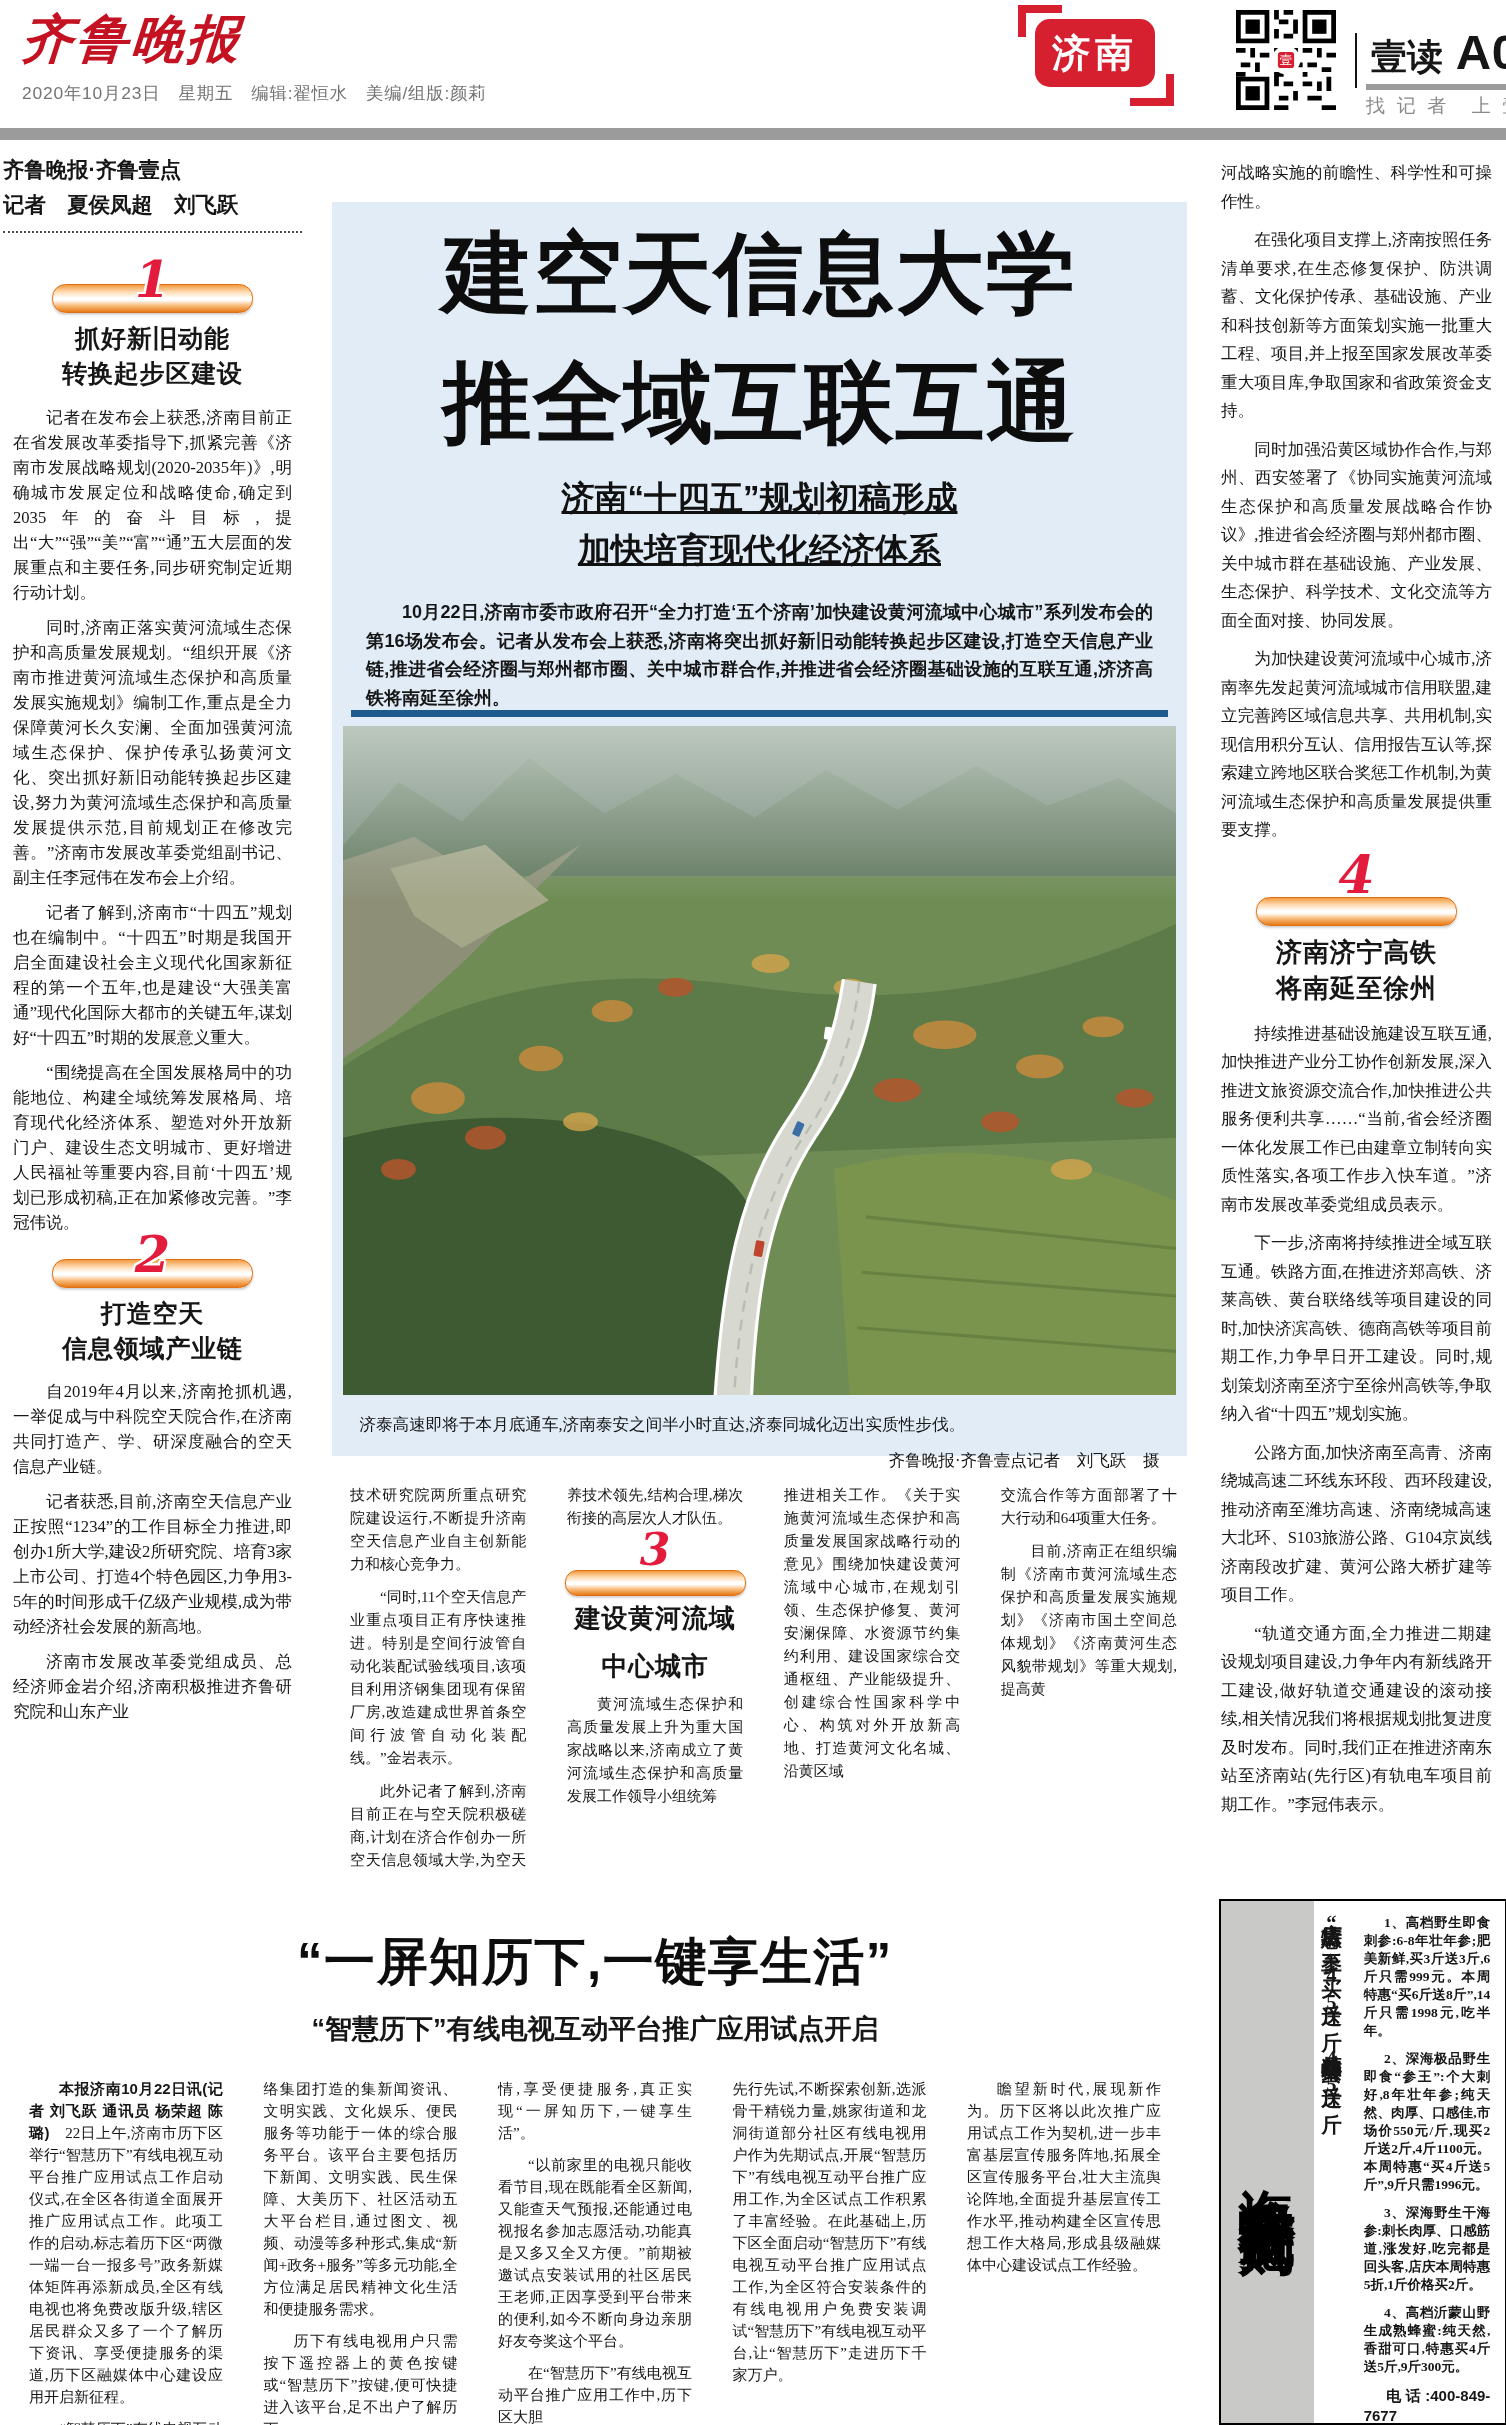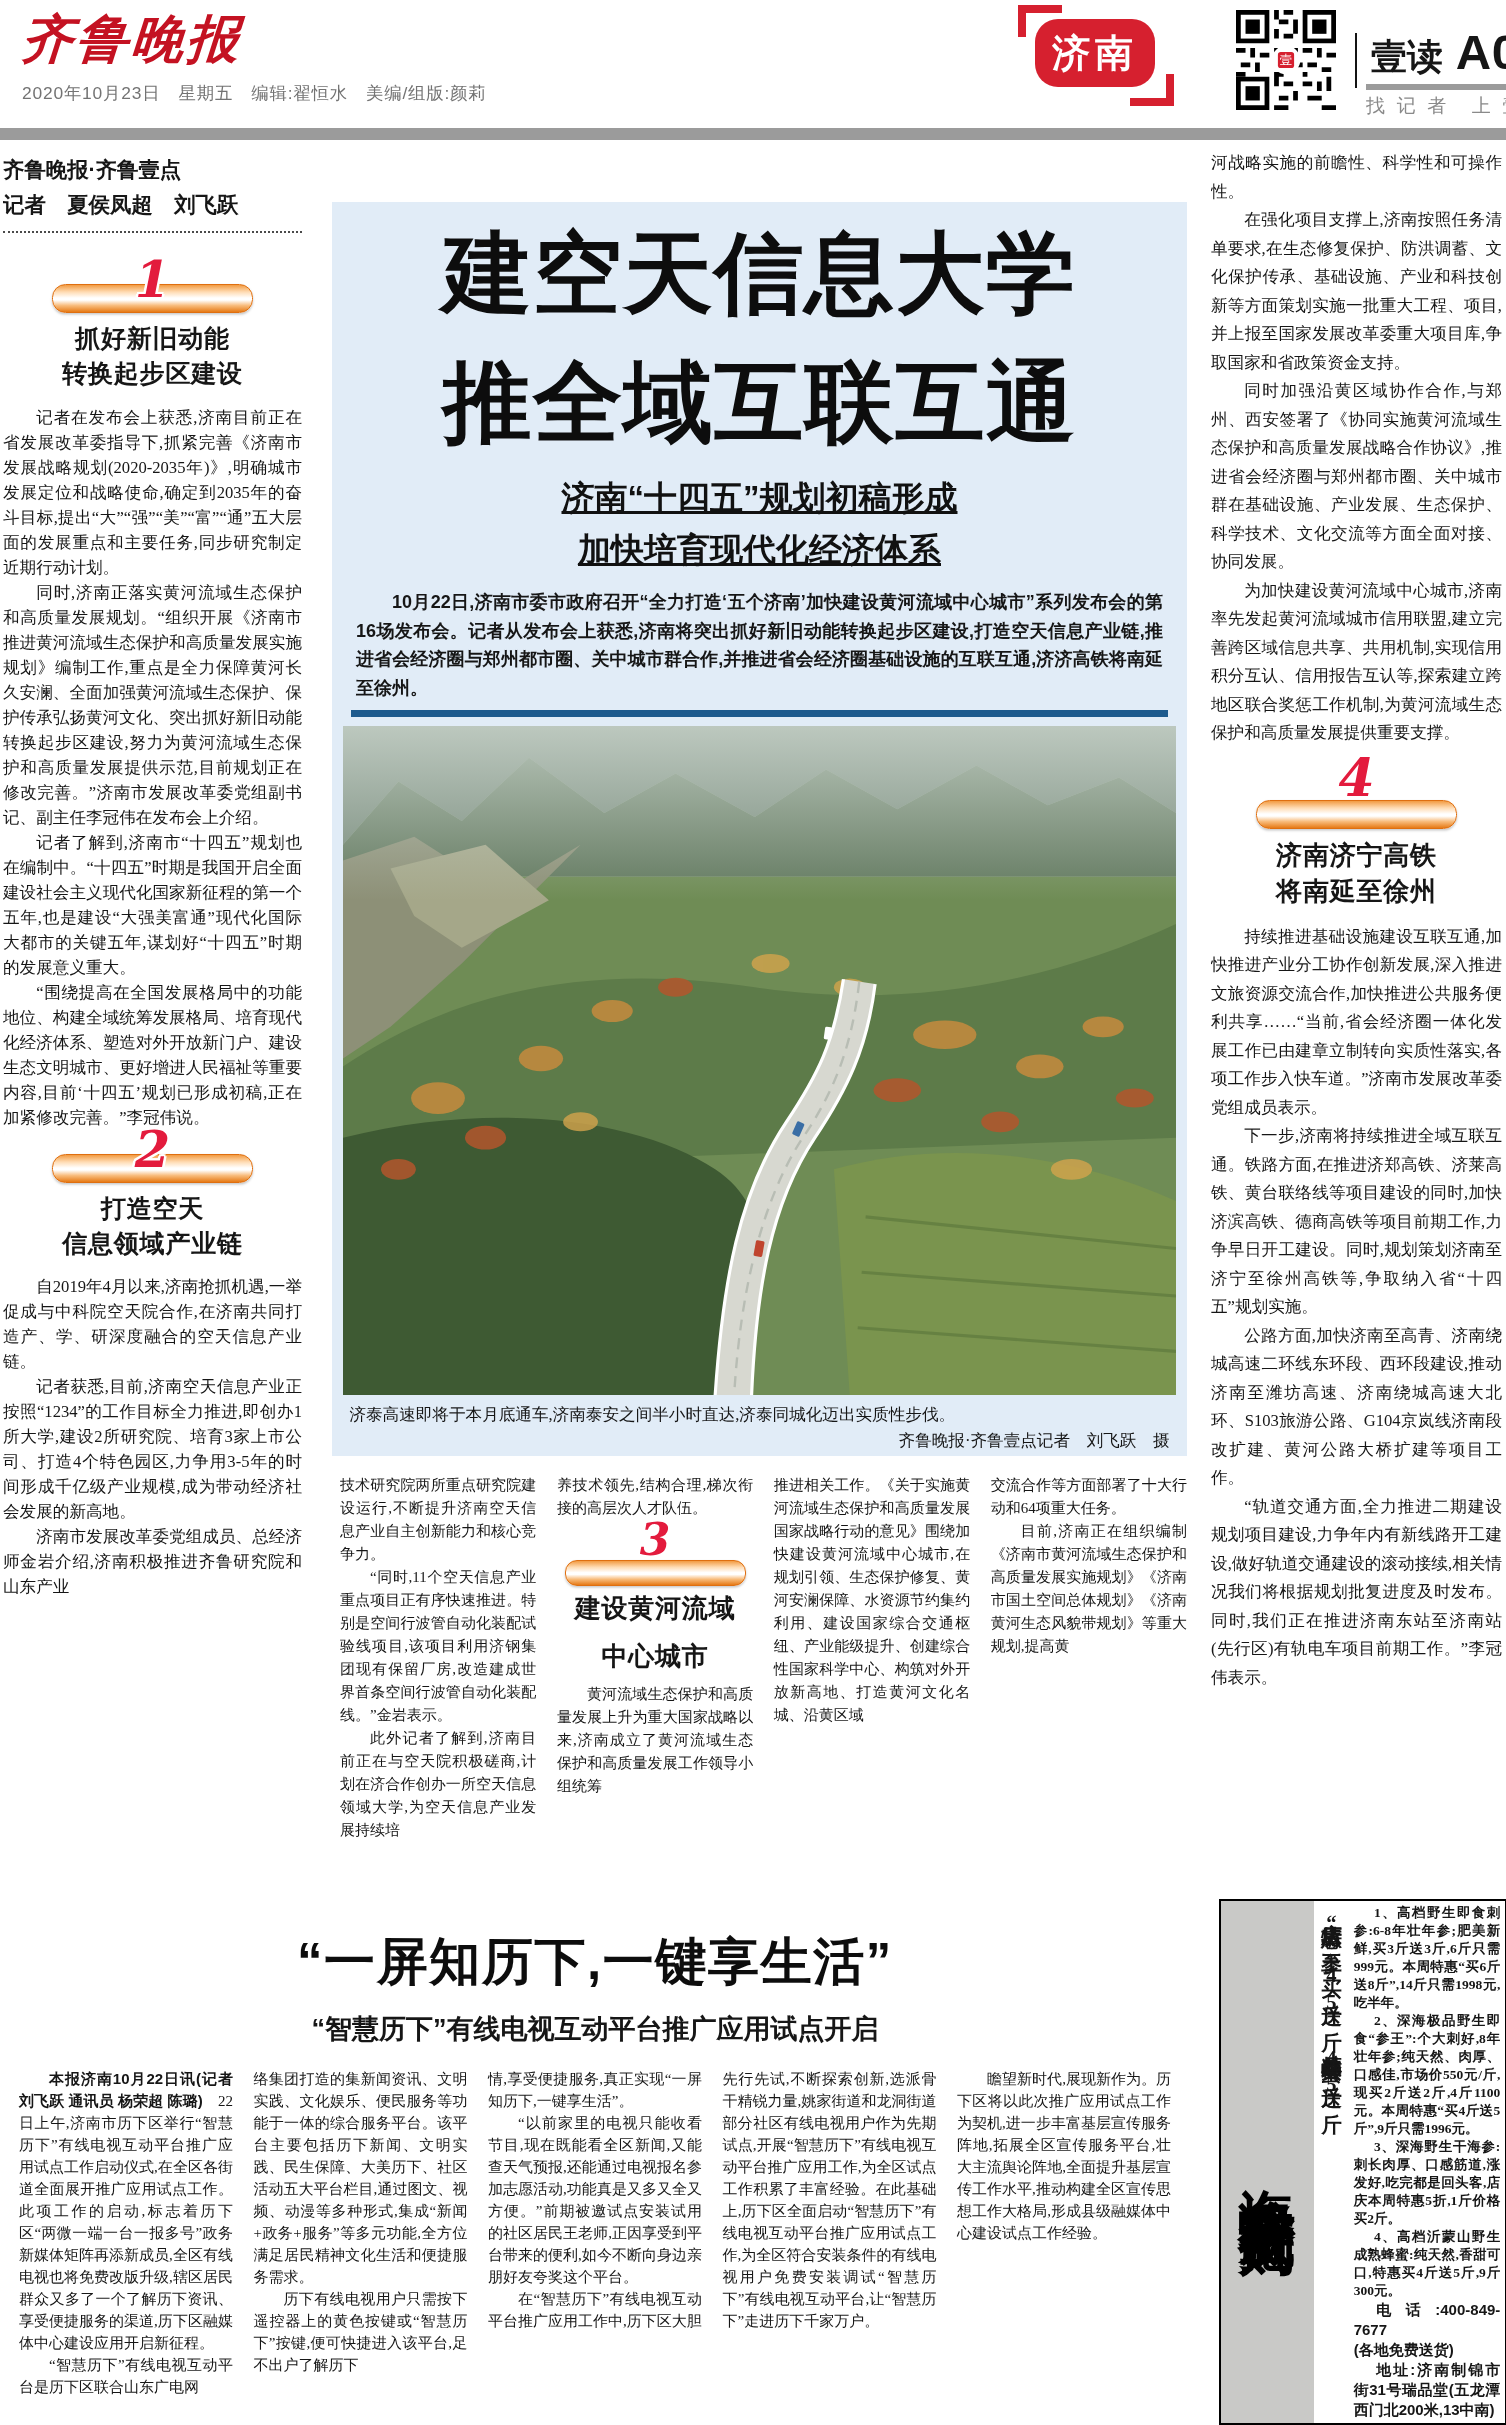--- a/index.html
+++ b/index.html
@@ -1,32 +1,32 @@
 <!DOCTYPE html>
 <html style="font-size:12.7px"><head>
 <meta charset="utf-8">
 <style>
   html,body{margin:0;padding:0;background:#fff;}
   #page{position:relative;width:1507px;height:2426px;background:#ffffff;overflow:hidden;
         font-family:"Liberation Serif","DejaVu Serif",serif;color:#161616;}
   .abs{position:absolute;}
   .hei{font-family:"Liberation Sans","DejaVu Sans",sans-serif;}
-  p{margin:0;}
+  p{margin:10px;}
   .just{text-align:justify;text-justify:inter-character;}
   .ind{text-indent:2em;}
   .cont{text-indent:0;}
 
   
   #masthead-logo{left:20.6px;top:4.7px;font-size:52px;font-weight:900;font-style:italic;
     color:#c41222;letter-spacing:3.2px;transform:skewX(-4deg);font-family:"DejaVu Serif",serif;}
   #dateline{left:22px;top:81px;font-size:17.4px;color:#737373;letter-spacing:0.8px;}
   #topbar{left:0;top:128px;width:1507px;height:12px;background:#9b9b9b;}
   #bracket-tl{left:1018px;top:4.7px;width:36px;height:24px;border-left:8px solid #d6202f;border-top:8px solid #d6202f;}
   #bracket-br{left:1130px;top:74px;width:36px;height:24px;border-right:8px solid #d6202f;border-bottom:8px solid #d6202f;}
-  #city-badge{left:1035px;top:19px;width:120px;height:68px;background:#d6202f;border-radius:23px;
+  #city-badge{left:1035px;top:19px;width:120px;height:68px;background:#d6202f;border-radius:15px;
     color:#fff;font-size:38px;font-weight:900;display:flex;align-items:center;justify-content:center;letter-spacing:4.7px;}
   #qr{left:1236px;top:9.5px;width:100px;height:100px;}
   #hdr-divider{left:1355px;top:33px;width:2.4px;height:55px;background:#141414;}
   #sec-page{left:1371px;top:24px;white-space:nowrap;}
   #sec-page .du{font-size:36px;font-weight:700;}
   #sec-page .pg{font-size:49px;font-weight:900;margin-left:12.7px;letter-spacing:0.8px;}
   #hdr-rule{left:1366px;top:84px;width:141px;height:5.5px;background:#9b9b9b;}
   #slogan{left:1366px;top:93px;font-size:19px;color:#8a8a8a;letter-spacing:3.2px;white-space:nowrap;}
 
   

